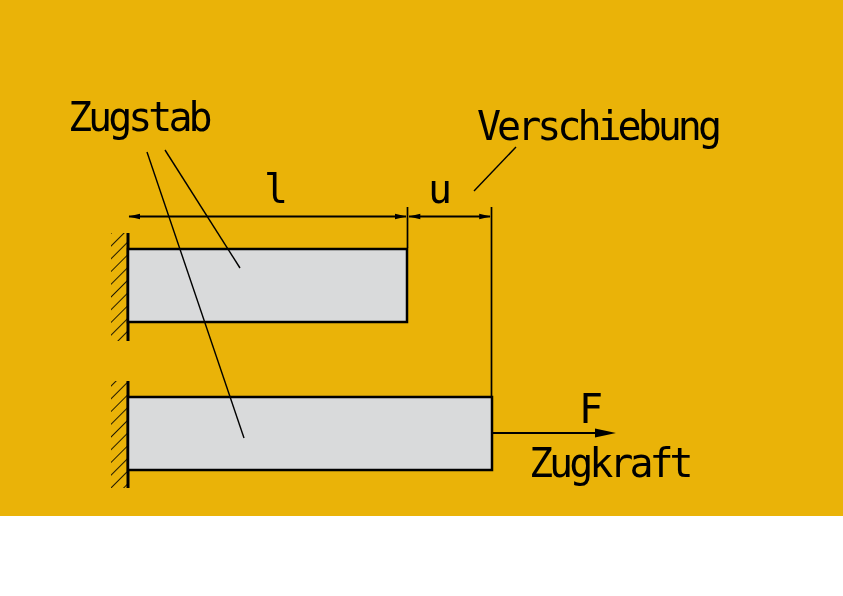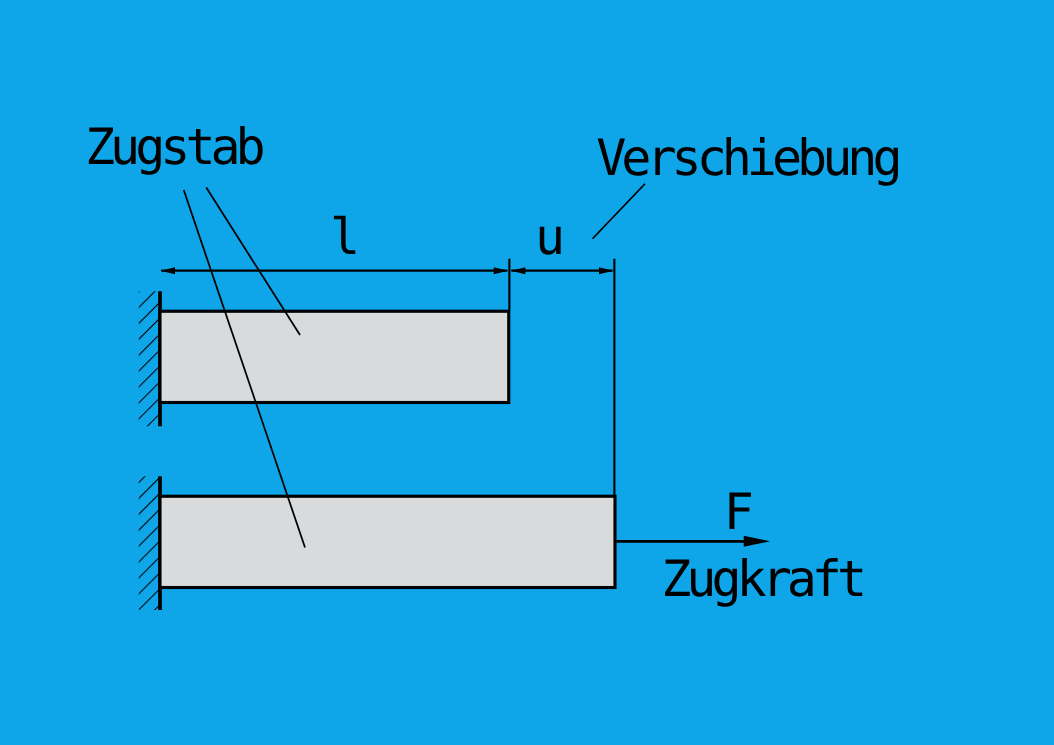--- a/index.html
+++ b/index.html
@@ -2,21 +2,21 @@
 <html><head>
 <meta charset="utf-8">
 <style>
   html, body { margin: 0; padding: 0; }
   body {
     width: 843px; height: 596px;
     background: #ffffff;
     font-family: "DejaVu Sans Mono", "Liberation Mono", monospace;
     overflow: hidden;
   }
-  .stage { position: relative; width: 843px; height: 596px; background: #0ea5e9; }
+  .stage { position: relative; width: 843px; height: 516px; background: #eab308; }
   svg { position: absolute; left: 0; top: 0; }
   text {
     font-family: "DejaVu Sans Mono", "Liberation Mono", monospace;
     font-size: 40px;
     letter-spacing: -4px;
     fill: #000000;
   }
 </style>
 </head>
 <body>

